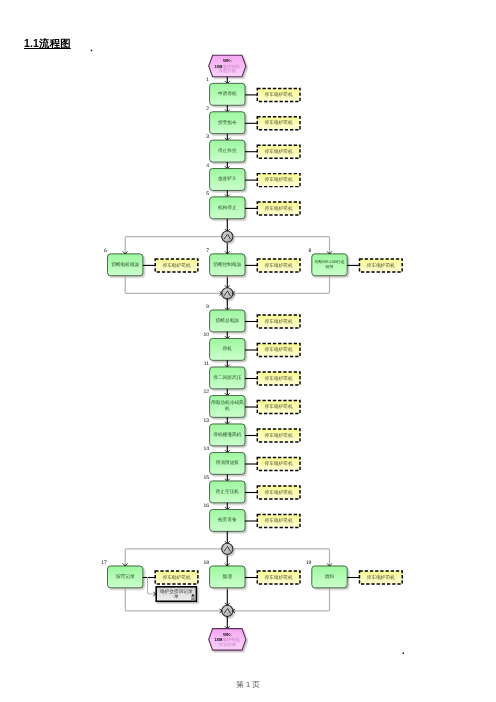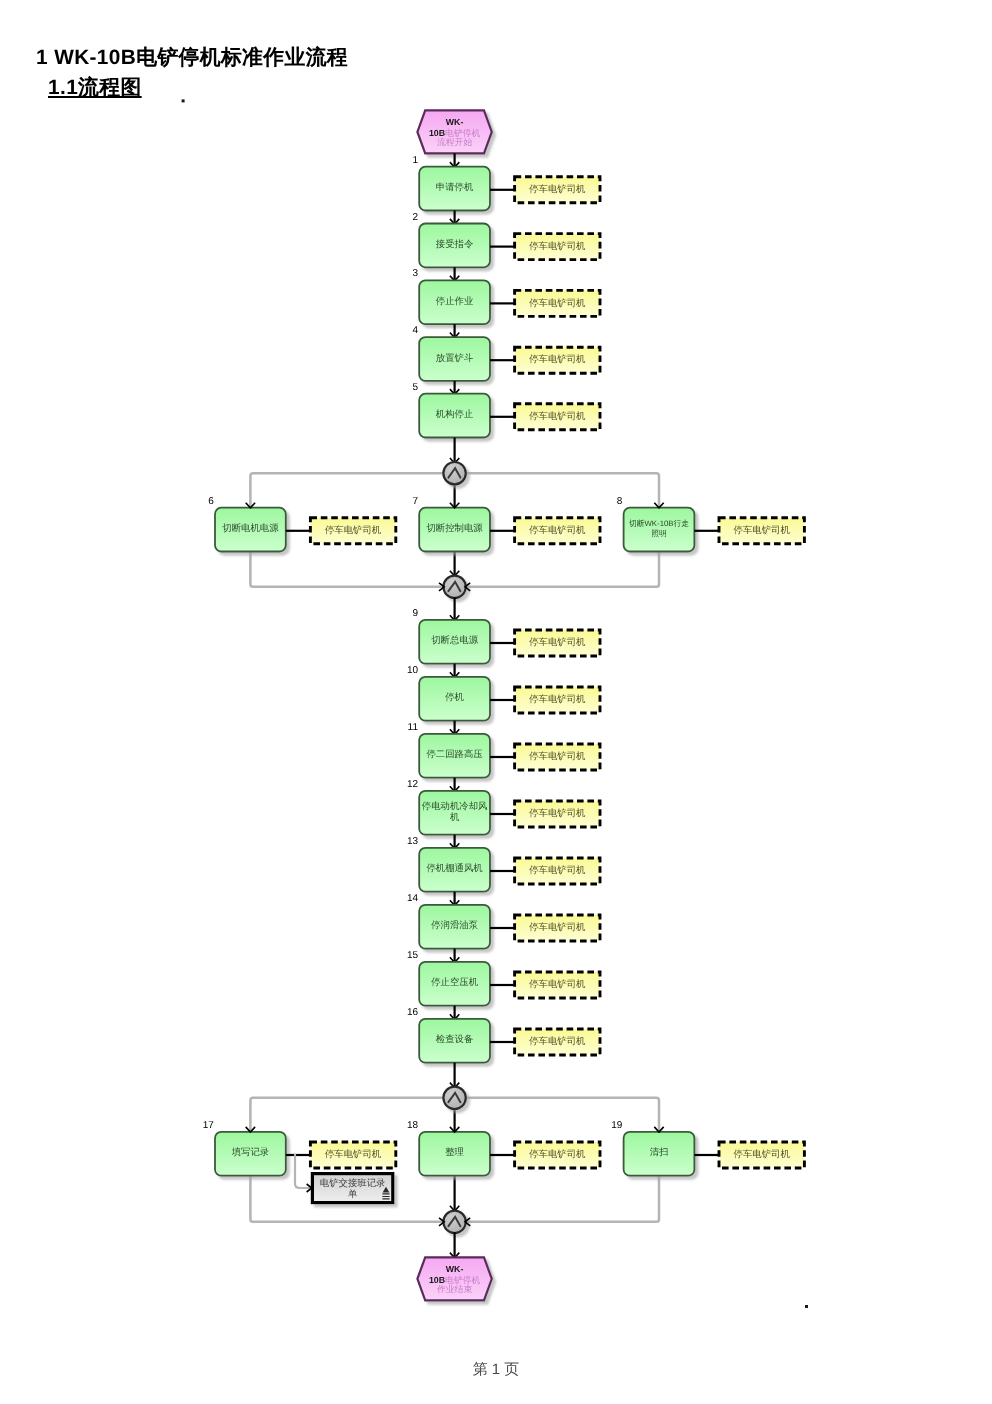--- a/index.html
+++ b/index.html
@@ -10,21 +10,20 @@
   .title1{position:absolute;left:18px;top:21.5px;font-size:10.4px;font-weight:bold;white-space:nowrap;letter-spacing:0.2px;}
   .title2{position:absolute;left:24px;top:36.5px;font-size:10.4px;font-weight:bold;white-space:nowrap;letter-spacing:0.2px;text-decoration:underline;}
   .footer{position:absolute;left:0;top:680px;width:496px;text-align:center;font-size:7.5px;color:#4a4a4a;}
   svg.flow{position:absolute;left:0;top:0;width:496px;height:702px;shape-rendering:geometricPrecision;}
   svg text{-webkit-font-smoothing:antialiased;text-rendering:geometricPrecision;}
 </style>
 </head>
 <body>
 
 <div class="page">
-  <div class="title1">1 WK-10B电铲停机标准作业流程</div>
   <div class="title2">1.1流程图</div>
   <svg class="flow" id="flow" viewBox="0 0 496 702">
       <defs>
         <filter id="sh" x="-45%" y="-45%" width="220%" height="220%">
           <feDropShadow dx="1.6" dy="1.6" stdDeviation="0.45" flood-color="#a0a0a0" flood-opacity="0.6"></feDropShadow>
         </filter>
         <linearGradient id="gGreen" x1="0" y1="0" x2="0" y2="1">
           <stop offset="0" stop-color="#9DF79F"></stop>
           <stop offset="1" stop-color="#CBFFCD"></stop>
         </linearGradient>

